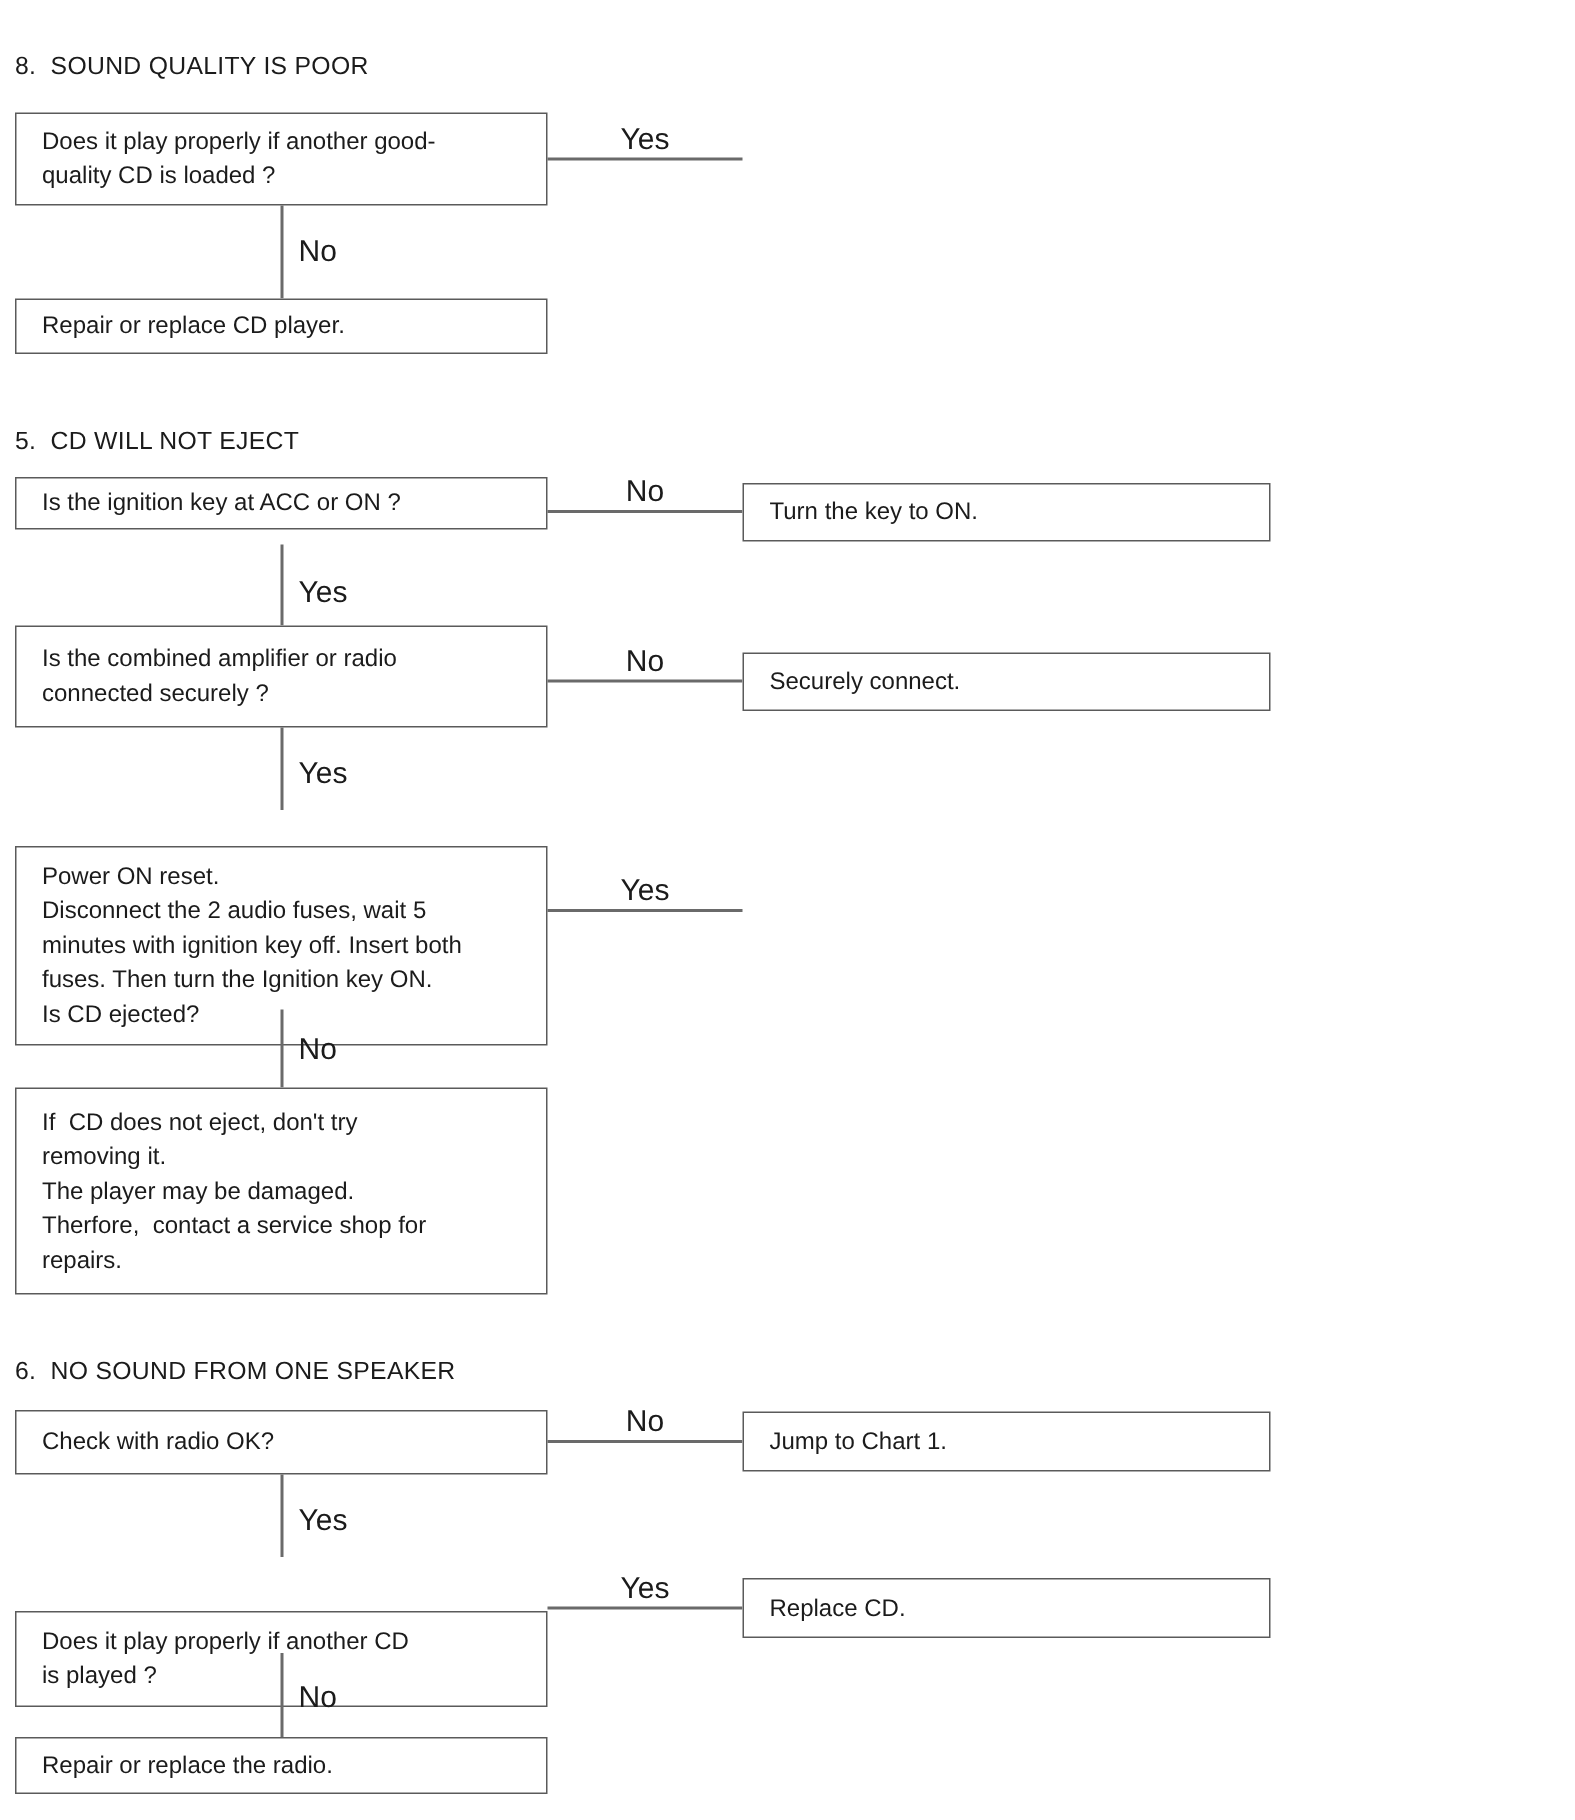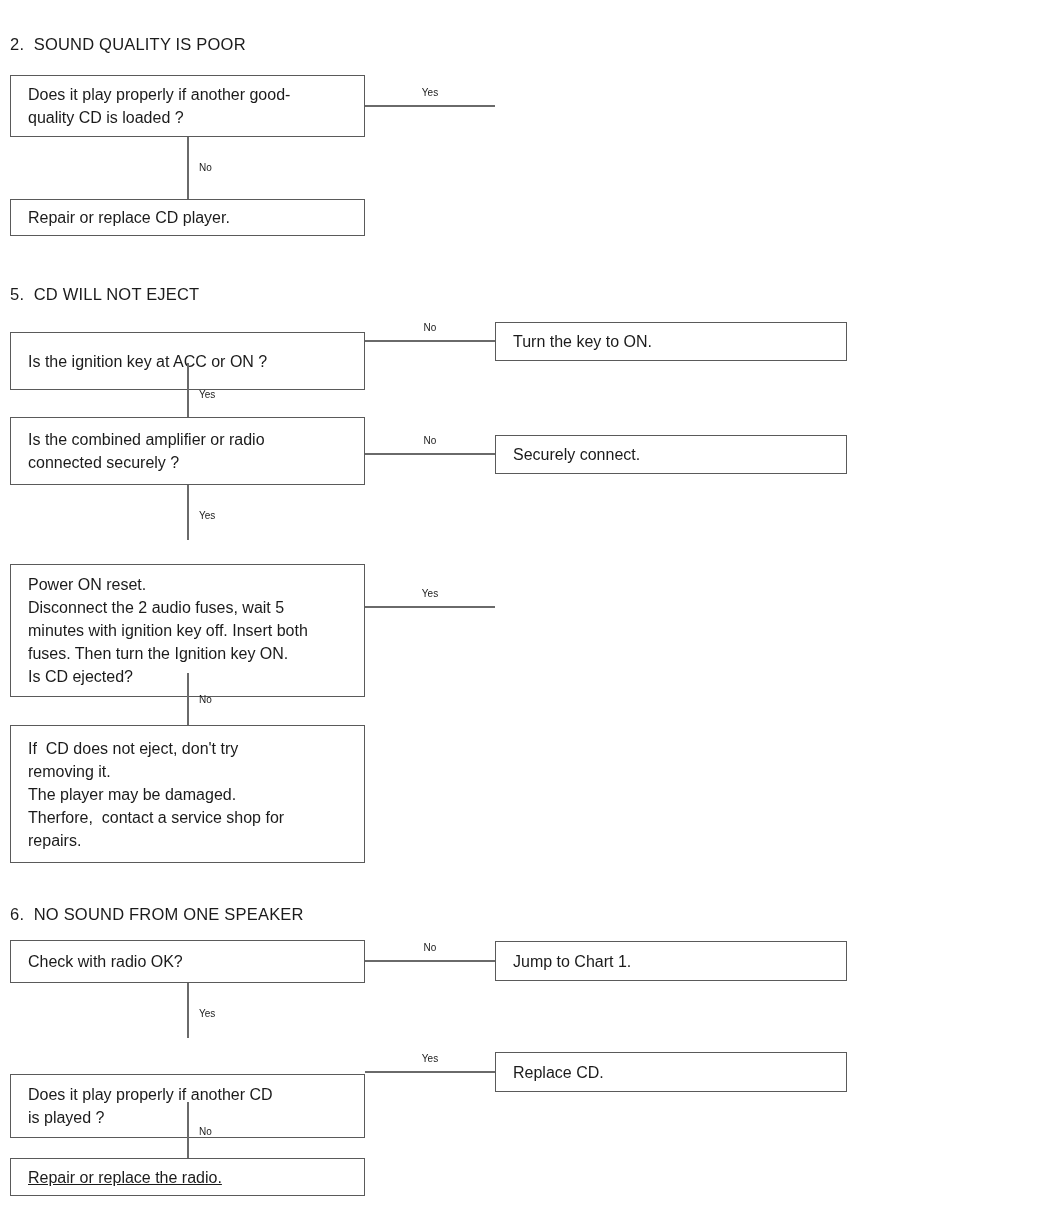--- a/index.html
+++ b/index.html
@@ -44,56 +44,56 @@
     height: 2px;
     background: #6a6a6a;
   }
   .vline {
     position: absolute;
     width: 2px;
     background: #6a6a6a;
   }
   .lbl {
     position: absolute;
-    font-size: 10px;
+    font-size: 20px;
     line-height: 20px;
     color: #1b1b1b;
   }
   .hlbl {
     left: 365px;
     width: 130px;
     text-align: center;
   }
 </style>
 </head>
 <body>
 
 <div id="canvas">
 
-  <div class="section-title" style="left:10px; top:34px;">2.  SOUND QUALITY IS POOR</div>
+  <div class="section-title" style="left:10px; top:34px;">8.  SOUND QUALITY IS POOR</div>
 
   <div class="box" style="left:10px; top:75px; width:355px; height:62px;">
     <span class="txt">Does it play properly if another good-
 quality CD is loaded ?</span>
   </div>
 
   <div class="hline" style="left:365px; top:105px; width:130px;"></div>
   <div class="lbl hlbl" style="top:83px;">Yes</div>
 
 
   <div class="vline" style="left:187px; top:137px; height:62px;"></div>
   <div class="lbl" style="left:199px; top:158px;">No</div>
 
   <div class="box" style="left:10px; top:199px; width:355px; height:37px;">
     <span class="txt">Repair or replace CD player.</span>
   </div>
 
   <div class="section-title" style="left:10px; top:284px;">5.  CD WILL NOT EJECT</div>
 
-  <div class="box" style="left:10px; top:332px; width:355px; height:58px;">
+  <div class="box" style="left:10px; top:318px; width:355px; height:35px;">
     <span class="txt">Is the ignition key at ACC or ON ?</span>
   </div>
 
   <div class="hline" style="left:365px; top:340px; width:130px;"></div>
   <div class="lbl hlbl" style="top:318px;">No</div>
 
   <div class="box" style="left:495px; top:322px; width:352px; height:39px;">
     <span class="txt">Turn the key to ON.</span>
   </div>
 
@@ -162,17 +162,17 @@
   <div class="hline" style="left:365px; top:1071px; width:130px;"></div>
   <div class="lbl hlbl" style="top:1049px;">Yes</div>
 
   <div class="box" style="left:495px; top:1052px; width:352px; height:40px;">
     <span class="txt">Replace CD.</span>
   </div>
 
   <div class="vline" style="left:187px; top:1102px; height:56px;"></div>
   <div class="lbl" style="left:199px; top:1122px;">No</div>
 
-  <div class="box" style="left:10px; top:1158px; width:355px; height:38px;text-decoration:underline;">
+  <div class="box" style="left:10px; top:1158px; width:355px; height:38px;">
     <span class="txt">Repair or replace the radio.</span>
   </div>
 
 </div>
 
 </body></html>

